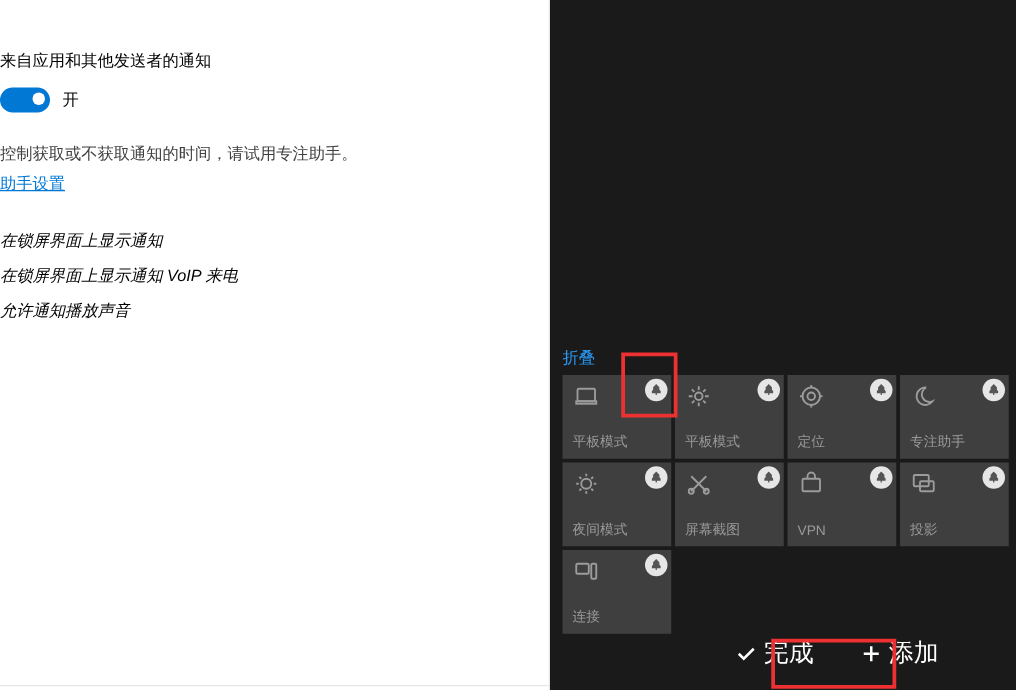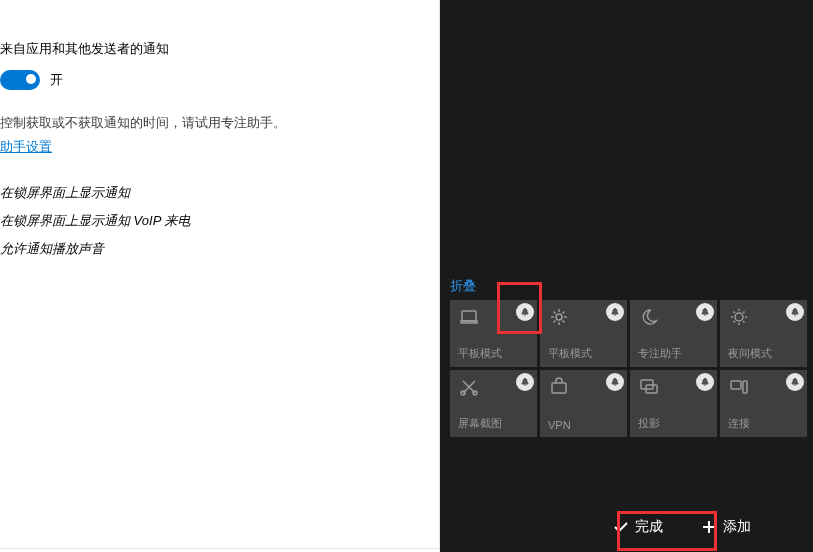--- a/index.html
+++ b/index.html
@@ -17,21 +17,21 @@
     .right-panel { flex: 1; background: #1a1a1a; position: relative; color: #fff; overflow: hidden; }
     .collapse-link { color: #2899f5; font-size: 13px; position: absolute; left: 10px; top: 277px; cursor: pointer; }
     .tile-grid { position: absolute; left: 10px; top: 300px; display: grid; grid-template-columns: repeat(4, 87px); grid-template-rows: repeat(3, 67px); gap: 3px; }
     .tile { background: #3f3f3f; position: relative; display: flex; flex-direction: column; justify-content: space-between; padding: 6px 8px; cursor: pointer; }
     .tile-icon { width: 22px; height: 22px; display: flex; align-items: center; justify-content: center; }
     .tile-icon svg { width: 20px; height: 20px; stroke: #9c9c9c; fill: none; stroke-width: 1.5; }
     .tile-label { font-size: 11px; color: #999; }
     .tile-pin { position: absolute; right: 3px; top: 3px; width: 18px; height: 18px; background: #e6e6e6; border-radius: 50%; display: flex; align-items: center; justify-content: center; }
     .tile-pin svg { width: 10px; height: 10px; stroke: #555; fill: #555; stroke-width: 1; }
     .bottom-buttons { position: absolute; bottom: 6px; right: 46px; display: flex; gap: 6px; }
-    .action-btn { display: flex; align-items: center; gap: 6px; padding: 10px 16px; font-size: 14px; color: #fff; cursor: pointer; }
+    .action-btn { display: flex; align-items: center; gap: 6px; padding: 10px 16px; font-size: 20px; color: #fff; cursor: pointer; }
     .action-btn svg { width: 16px; height: 16px; stroke: #fff; fill: none; stroke-width: 2; }
     .red-box-1 { position: absolute; left: 497px; top: 282px; width: 45px; height: 52px; border: 3px solid #ed3132; z-index: 10; pointer-events: none; }
     .red-box-2 { position: absolute; left: 617px; top: 511px; width: 100px; height: 40px; border: 3px solid #ed3132; z-index: 10; pointer-events: none; }
   </style>
 </head>
 <body>
 
 <div class="left-panel">
   <div class="left-content">
     <div class="setting-row">来自应用和其他发送者的通知</div>
@@ -82,20 +82,35 @@
         <div class="tile-label">平板模式</div>
       </div>
       <div class="tile">
         <div class="tile-pin">
           <svg viewBox="0 0 10 10">
             <path d="M5 1 L7 3 L7 5 L8 6 L8 7 L2 7 L2 6 L3 5 L3 3 Z M5 7 L5 9"></path>
           </svg>
         </div>
         <div class="tile-icon">
           <svg viewBox="0 0 20 20">
+            <circle cx="10" cy="10" r="3"></circle>
+            <circle cx="10" cy="10" r="7"></circle>
+            <path d="M10 1 L10 3 M10 17 L10 19 M1 10 L3 10 M17 10 L19 10"></path>
+          </svg>
+        </div>
+        <div class="tile-label">定位</div>
+      </div>
+      <div class="tile">
+        <div class="tile-pin">
+          <svg viewBox="0 0 10 10">
+            <path d="M5 1 L7 3 L7 5 L8 6 L8 7 L2 7 L2 6 L3 5 L3 3 Z M5 7 L5 9"></path>
+          </svg>
+        </div>
+        <div class="tile-icon">
+          <svg viewBox="0 0 20 20">
             <path d="M12 3 A7 7 0 1 0 17 14 A5 5 0 0 1 12 3"></path>
           </svg>
         </div>
         <div class="tile-label">专注助手</div>
       </div>
       <div class="tile">
         <div class="tile-pin">
           <svg viewBox="0 0 10 10">
             <path d="M5 1 L7 3 L7 5 L8 6 L8 7 L2 7 L2 6 L3 5 L3 3 Z M5 7 L5 9"></path>
           </svg>

